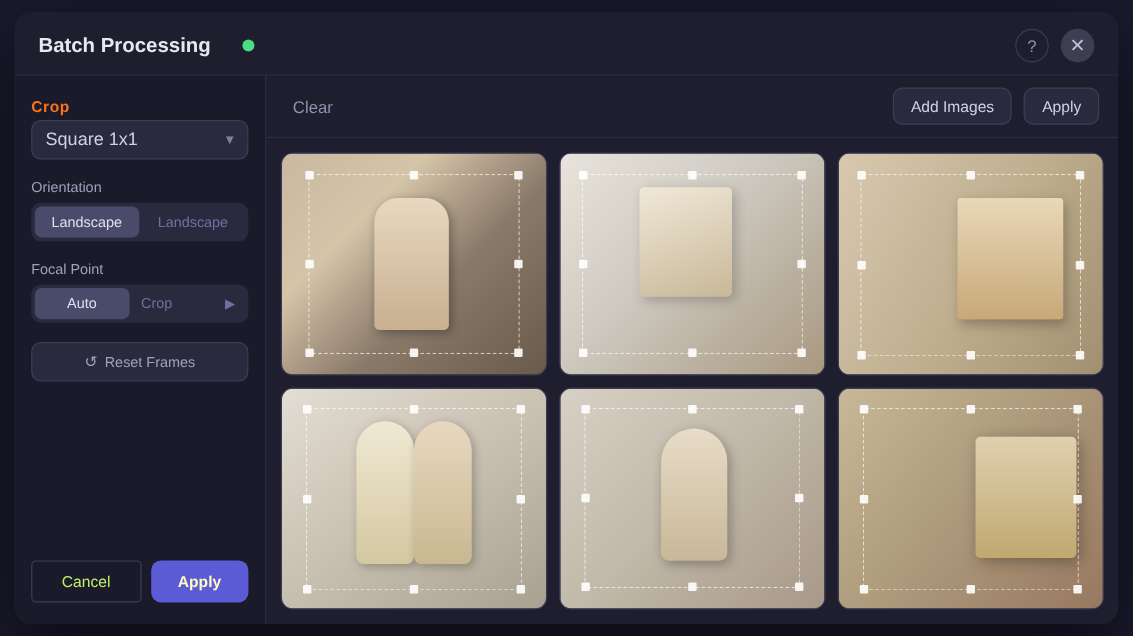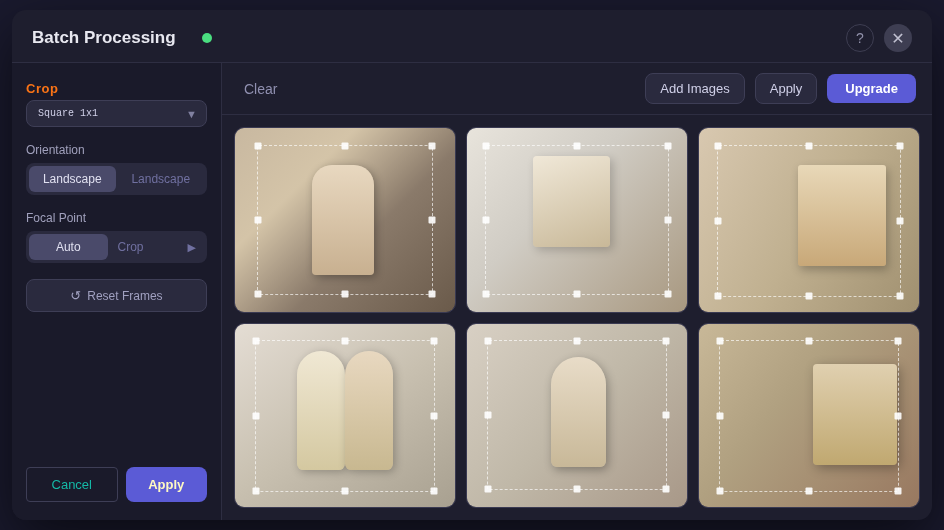--- a/index.html
+++ b/index.html
@@ -105,26 +105,25 @@
     .select-wrapper {
       position: relative;
       width: 100%;
     }
     .select-box {
       width: 100%;
       background: #2a2a3e;
       border: 1px solid #3e3e56;
       border-radius: 8px;
       color: #d0d0e8;
-      font-size: 10px;
+      font-size: 15px;
       padding: 7px 30px 7px 11px;
       appearance: none;
       cursor: pointer;
       outline: none;
-      font-family: Liberation Mono, monospace;
     }
     .select-arrow {
       position: absolute;
       right: 10px;
       top: 50%;
       transform: translateY(-50%);
       color: #8080a0;
       pointer-events: none;
       font-size: 11px;
     }
@@ -219,21 +218,21 @@
     .sidebar-actions {
       display: flex;
       gap: 8px;
       margin-top: auto;
     }
     .cancel-btn {
       flex: 1;
       background: transparent;
       border: 1px solid #3e3e56;
       border-radius: 4px;
-      color: #14b8a6;
+      color: #bef264;
       font-size: 13px;
       padding: 9px;
       cursor: pointer;
     }
     .apply-btn {
       flex: 1;
       background: #5b5bd6;
       border: none;
       border-radius: 8px;
       color: #fef9c3;
@@ -530,21 +529,20 @@
 
     <div class="content-area">
 
       <div class="content-toolbar">
         <div class="toolbar-left">
           <button class="toolbar-clear-btn">Clear</button>
         </div>
         <div class="toolbar-right">
           <button class="add-images-btn">Add Images</button>
           <button class="save-btn">Apply</button>
-          <button class="upgrade-btn">Upgrade</button>
         </div>
       </div>
 
       <div class="image-grid">
 
         <div class="image-cell">
           <div class="cell-inner">
             <div class="photo-1"></div>
             <div class="dashed-box" style="left:10%;top:9%;width:80%;height:82%;">
               <div class="handle-dot" style="left:0;top:0;"></div>

